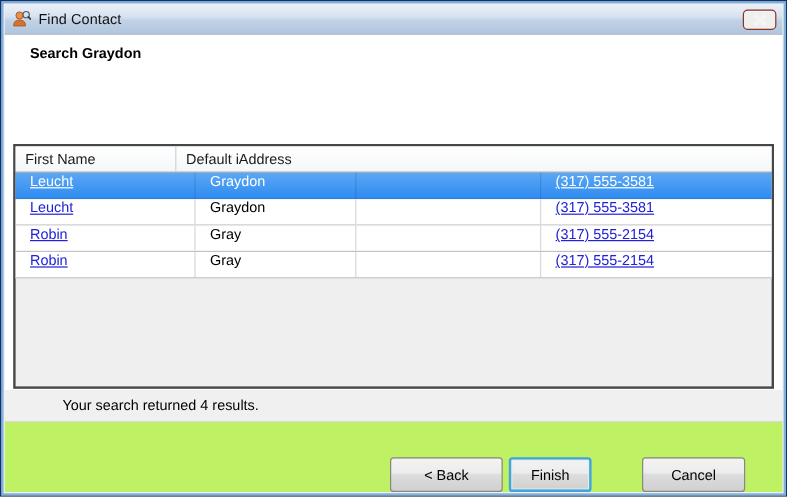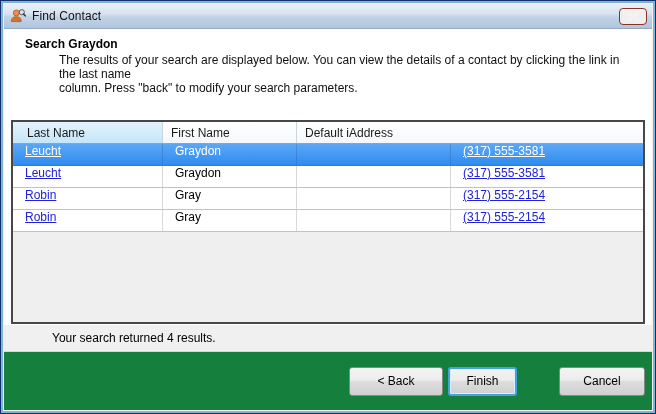--- a/index.html
+++ b/index.html
@@ -65,22 +65,22 @@
   .tr.selected { background:linear-gradient(180deg,#5ca7f5 0%,#2f8cf0 100%); color:#fff; border-bottom-color:#2b7fd8; }
   .tr.selected .td { border-right-color:rgba(0,30,80,0.15); }
   .tr.selected .link { color:#fff; }
   .link { color:#2121d8; text-decoration:underline; cursor:pointer; }
 
   
   .status { flex:none; height:26px; display:flex; align-items:center; padding-left:8px; background:#f0f0f0;margin-left:40px; }
 
   
   .buttonbar {
-    flex:1; border-top:1px solid #d7d7d7; background:#15803d;
-    display:flex; align-items:center; justify-content:flex-end; padding-right:7px;
+    flex:1; border-top:1px solid #d7d7d7; background:#bef264;
+    display:flex; align-items:flex-end; justify-content:flex-end; padding-right:31px;
   }
   .btn {
     height:29px; border:1px solid #888888; border-radius:3px;
     background:linear-gradient(180deg,#f3f3f3 0%,#ececec 45%,#dddddd 50%,#d0d0d0 100%);
     font-family:"Liberation Sans", sans-serif; font-size:12px; color:#000; cursor:default;
   }
   .btn-back   { width:94px; }
   .btn-finish { width:69px; margin-left:5px; border:2px solid #44a3dd; box-shadow: inset 0 0 0 1px #d9eefa; }
   .btn-cancel { width:86px; margin-left:42px; }
 </style>
@@ -105,28 +105,23 @@
           <svg width="11" height="9" viewBox="0 0 11 9">
             <path d="M1.5 1 L9.5 8 M9.5 1 L1.5 8" stroke="#ffffff" stroke-width="2.1" stroke-linecap="round"></path>
             <path d="M1.5 1 L9.5 8 M9.5 1 L1.5 8" stroke="#efefef" stroke-width="1.2" stroke-linecap="round"></path>
           </svg>
         </span>
       </button>
     </div>
 
     <div class="content">
       <div class="section-title">Search Graydon</div>
-      <div class="desc">
-        <div>The results of your search are displayed below.  You can view the details of a contact by clicking the link in the last name</div>
-        <div>column.  Press "back" to modify your search parameters.</div>
-      </div>
 
       <div class="tablewrap">
         <div class="thead">
-          <div class="th first sorted c1">Last Name</div>
           <div class="th c2">First Name</div>
           <div class="th c4">Default iAddress</div>
         </div>
         <div id="table-body">
             <div class="tr selected">
     <div class="td c1">
                 <a class="link">Leucht</a>
               </div>
     <div class="td c2">Graydon</div>
     <div class="td c3"></div>

